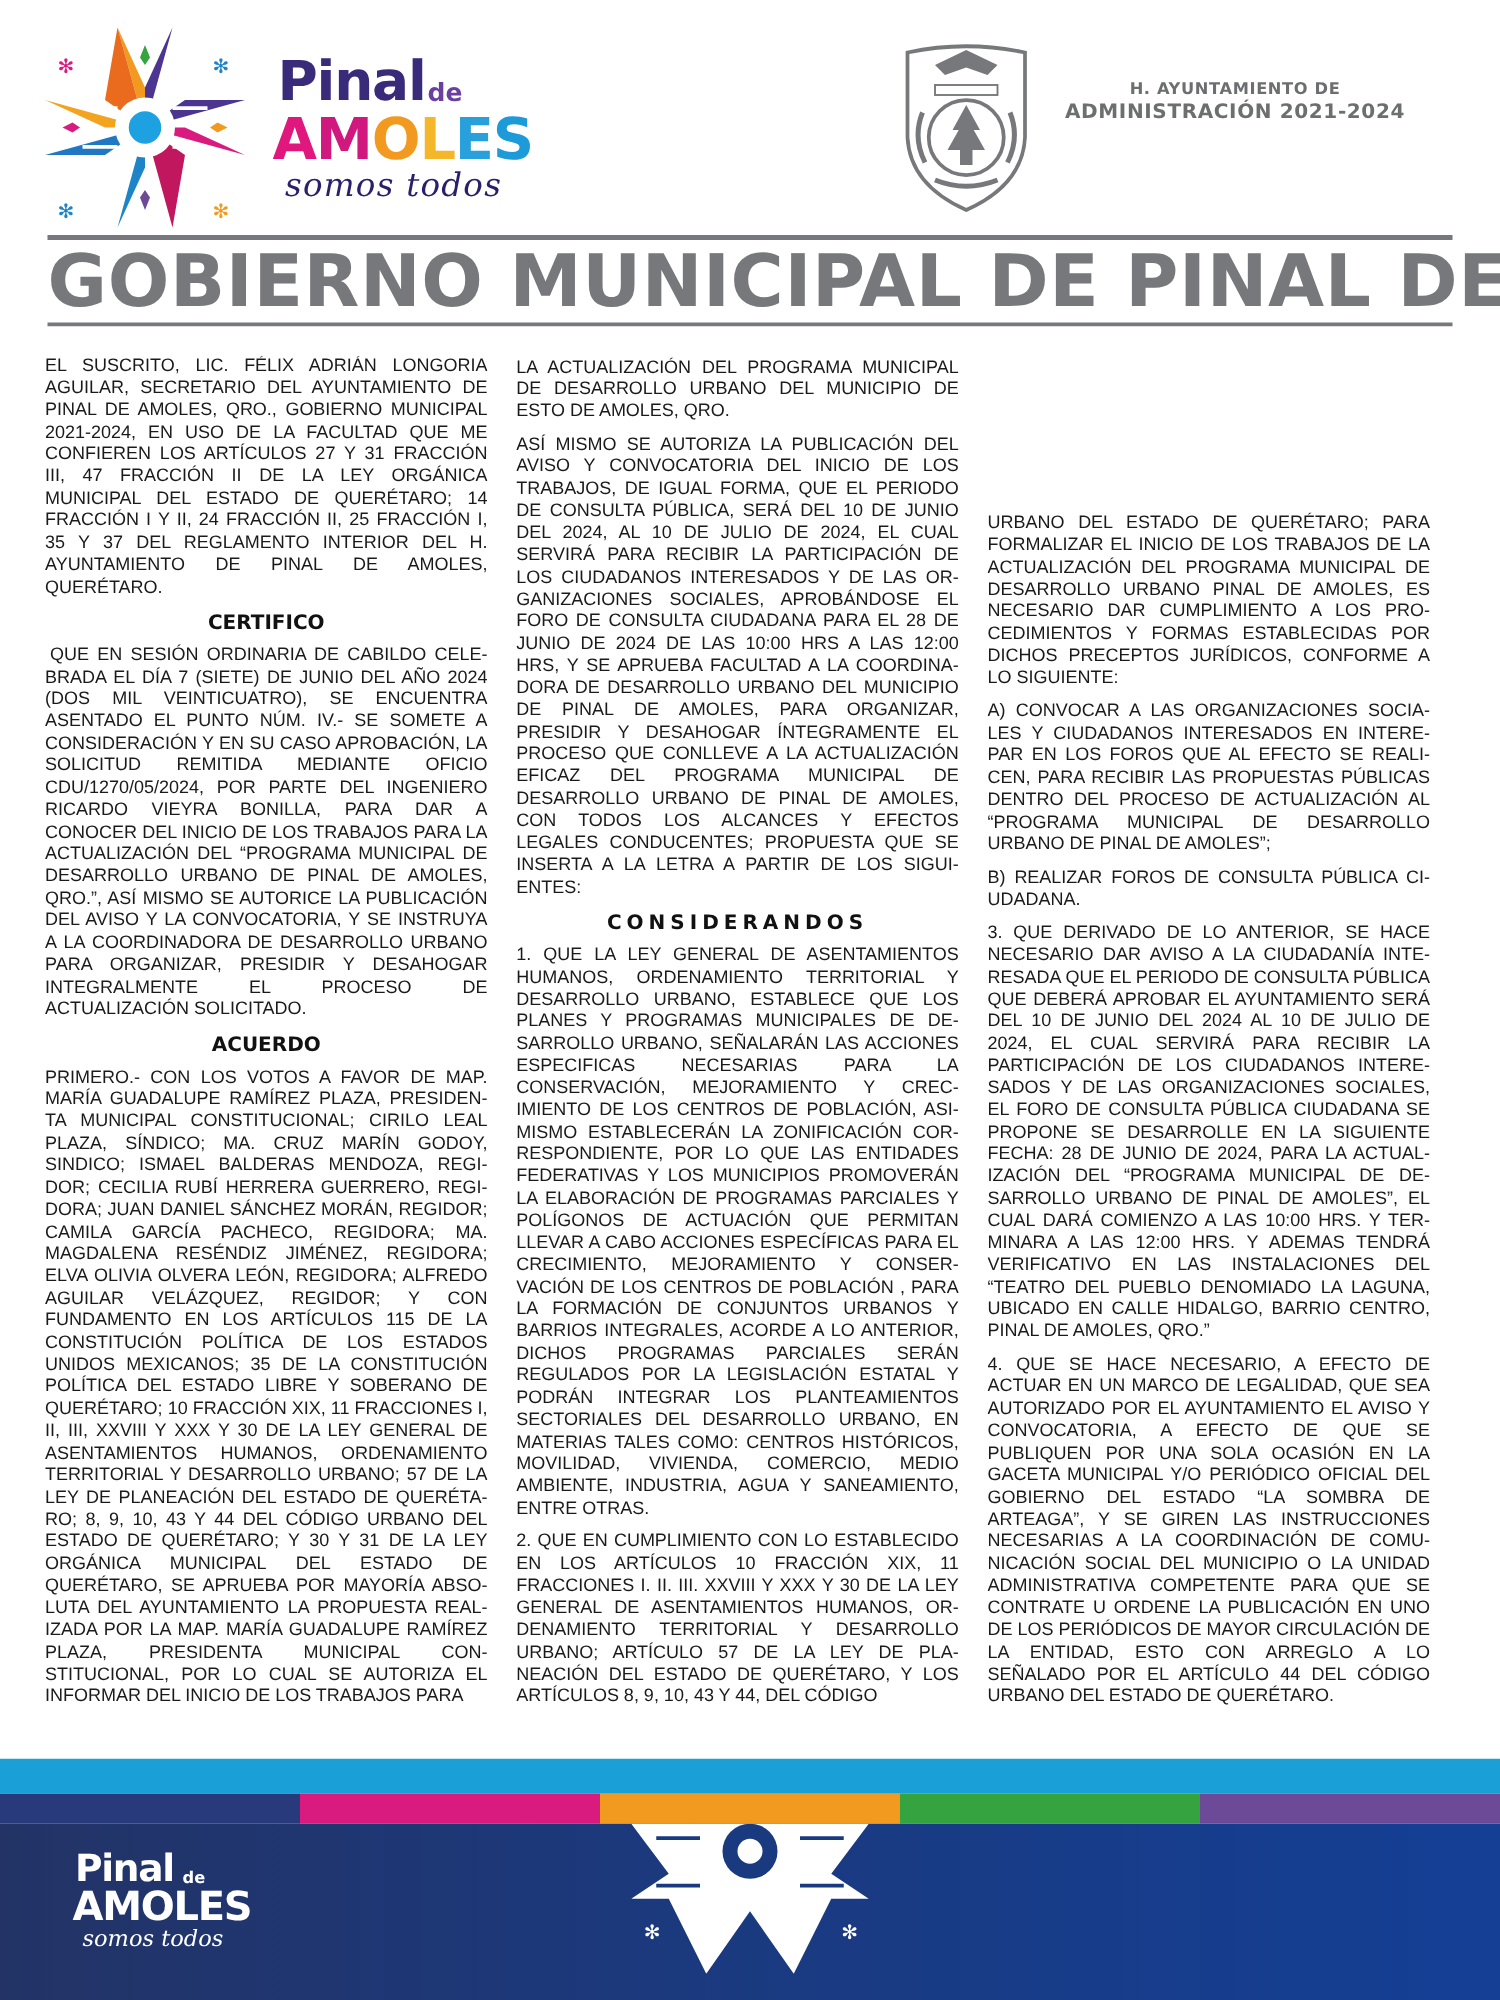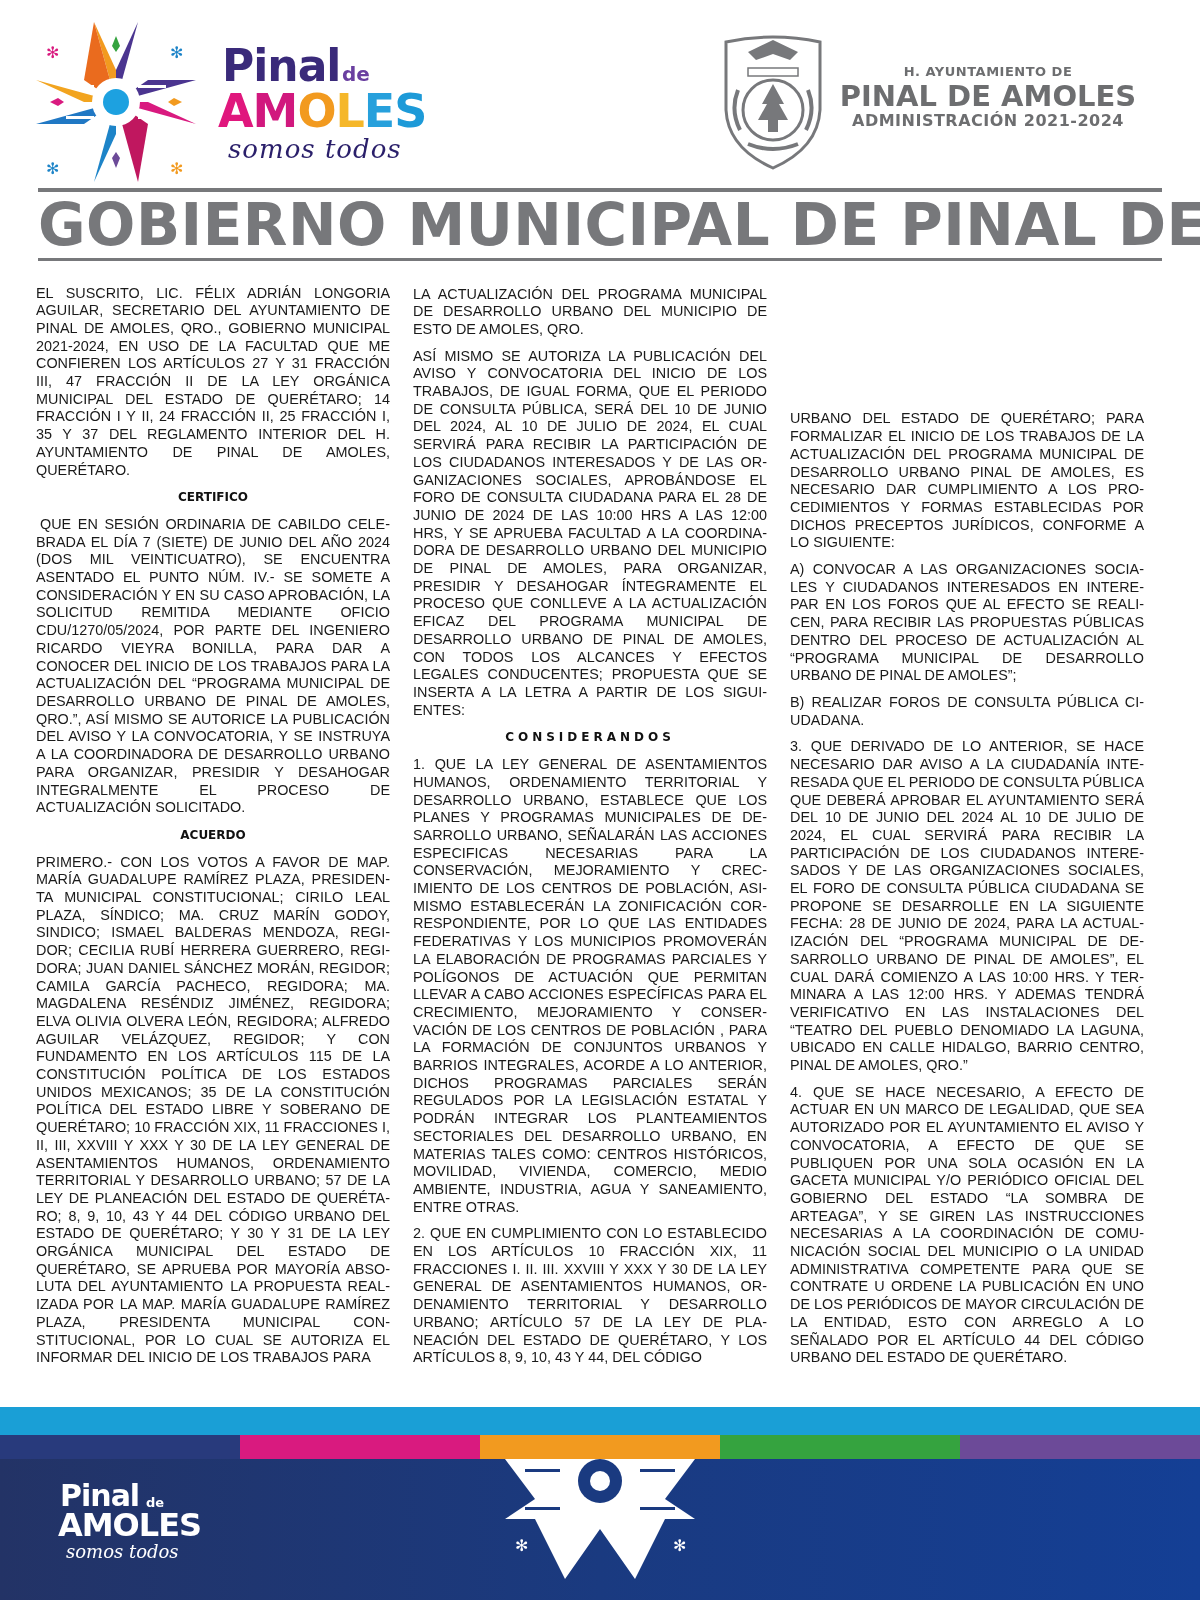--- a/index.html
+++ b/index.html
@@ -30,21 +30,21 @@
   
   .rule { position: absolute; left: 38px; width: 1124px; height: 4px; background: #77787b; }
   .rule.top { top: 188px; }
   .rule.bot { top: 258px; height: 3px; }
   .main-title { position: absolute; left: 38px; top: 196px; width: 1124px; text-align: center; font-weight: bold; font-size: 58px; color: #77787b; letter-spacing: 0.5px; line-height: 58px; white-space: nowrap; }
 
   
   .cols { position: absolute; left: 36px; top: 276px; width: 1108px; height: 1100px; display: flex; justify-content: space-between; align-items: flex-end; }
   .col { width: 354px; font-family: "Liberation Sans", sans-serif; font-size: 14.4px; line-height: 17.7px; text-align: justify; color: #1a1a1a; overflow: hidden; }
   .col p { margin-bottom: 9px; hyphens: manual; }
-  .col h3 { font-family: "DejaVu Sans", sans-serif; font-weight: bold; font-size: 12px; text-align: center; margin: 10px 0 9px 0; color: #111; }
+  .col h3 { font-family: "DejaVu Sans", sans-serif; font-weight: bold; font-size: 16px; text-align: center; margin: 10px 0 9px 0; color: #111; }
   .col h3.spaced { letter-spacing: 4px; }
 
   
   .footer { position: absolute; left: 0; top: 1407px; width: 1200px; height: 193px; }
   .band-cyan { position: absolute; left: 0; top: 0; width: 1200px; height: 28px; }
   .band-colors { position: absolute; left: 0; top: 28px; width: 1200px; height: 24px; display: flex; }
   .band-colors div { flex: 1; height: 100%; }
   .band-navy { position: absolute; left: 0; top: 52px; width: 1200px; height: 141px; }
   .foot-brand { position: absolute; left: 58px; top: 74px; width: 160px; height: 90px; color: #ffffff; }
   .foot-brand .pinal { position: absolute; left: 2px; top: 0; font-weight: bold; font-size: 30px; letter-spacing: -1px; line-height: 1; }
@@ -104,21 +104,20 @@
     <path d="M30,22 L55,10 L80,22 L72,30 L55,24 L38,30 Z" fill="#77787b"></path>
     <rect x="30" y="38" width="50" height="8" fill="#fff" stroke="#77787b" stroke-width="1.5"></rect>
     <circle cx="55" cy="80" r="30" fill="#ffffff" stroke="#77787b" stroke-width="3"></circle>
     <polygon points="55,54 66,74 61,74 70,90 60,90 60,102 50,102 50,90 40,90 49,74 44,74" fill="#77787b"></polygon>
     <path d="M20,60 Q12,80 22,100 M90,60 Q98,80 88,100" fill="none" stroke="#77787b" stroke-width="4"></path>
     <path d="M30,114 Q55,124 80,114" fill="none" stroke="#77787b" stroke-width="4"></path>
   </svg>
 
   <div class="ayto">
     <div class="l1">H. AYUNTAMIENTO DE</div>
-    <div class="l2">PINAL DE AMOLES</div>
     <div class="l3">ADMINISTRACIÓN 2021-2024</div>
   </div>
 </div>
 
 <div class="rule top"></div>
 <h1 class="main-title">GOBIERNO MUNICIPAL DE PINAL DE AMOLES</h1>
 <div class="rule bot"></div>
 
 <div class="cols">
 

